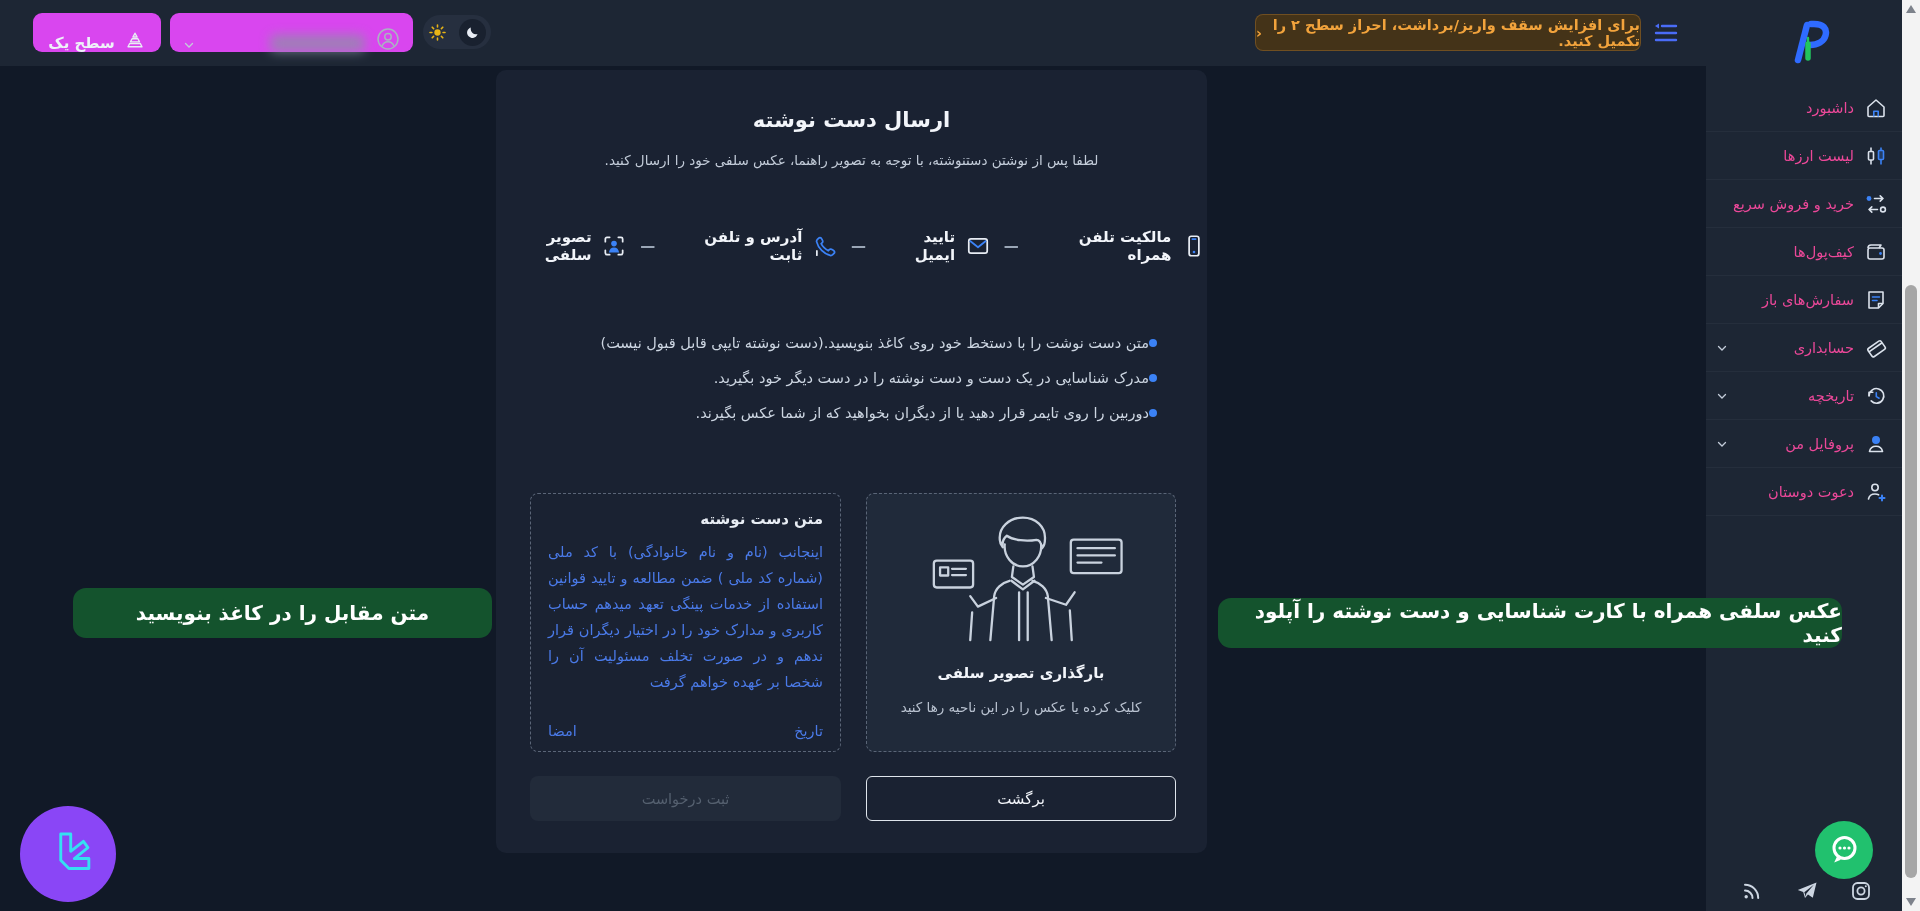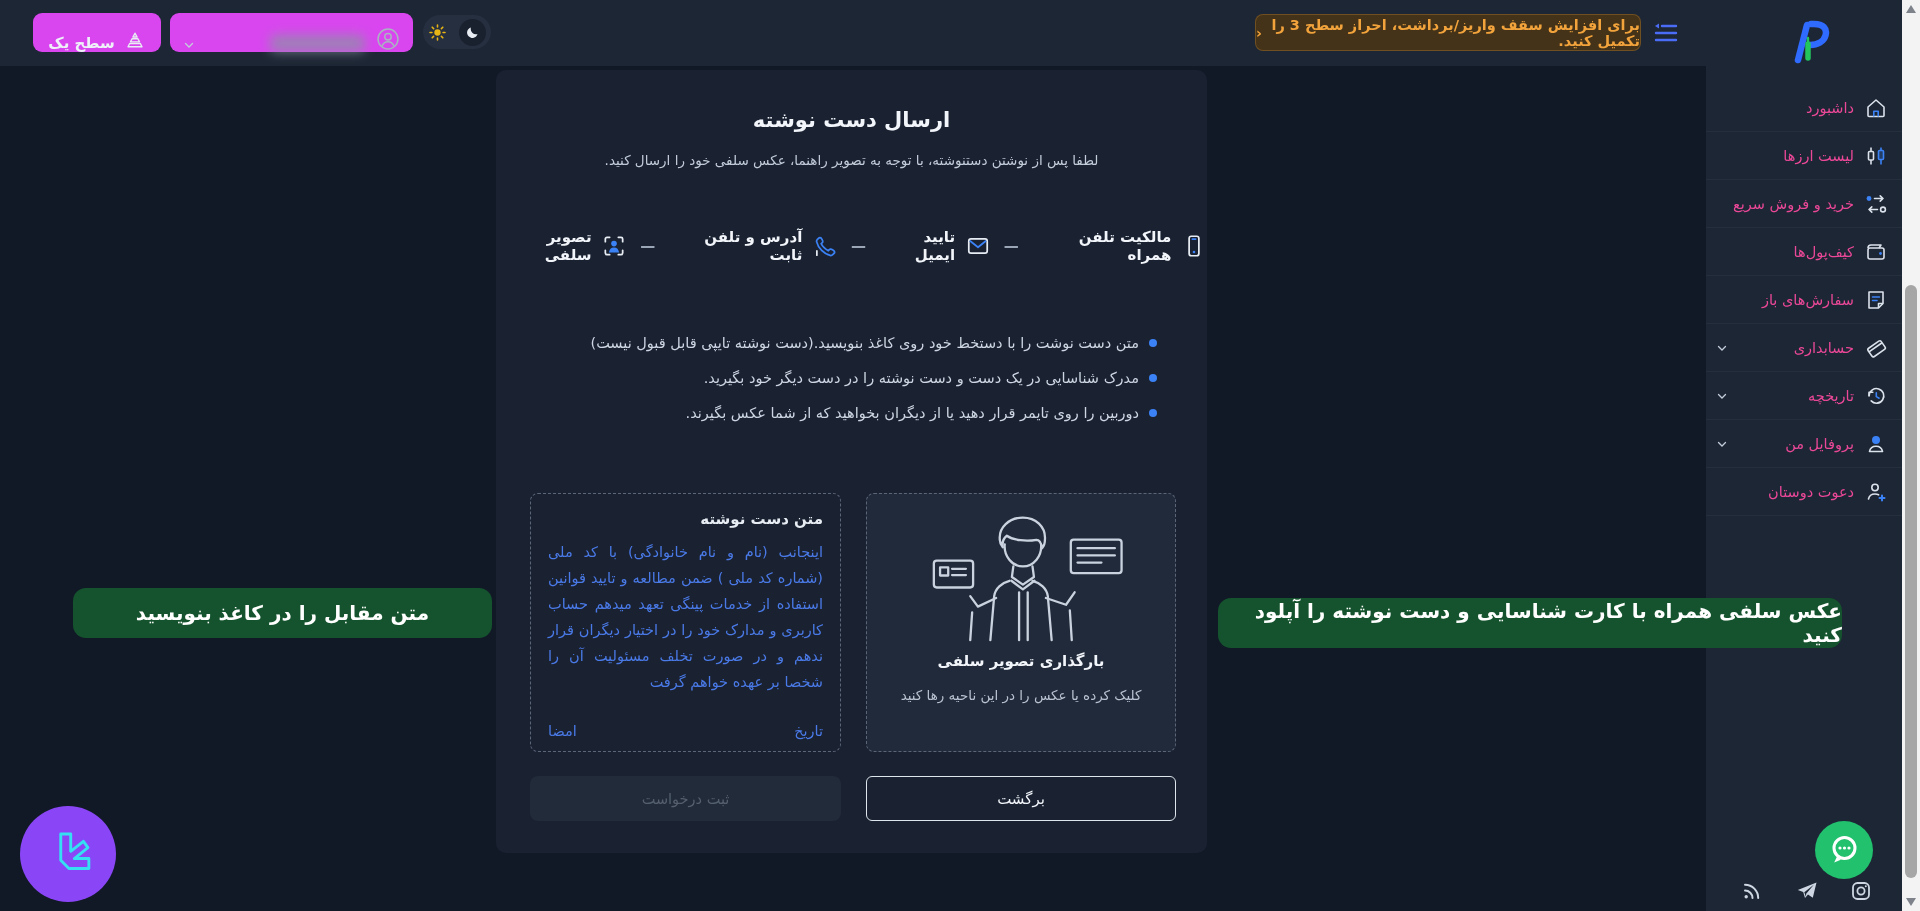--- a/index.html
+++ b/index.html
@@ -42,34 +42,34 @@
 
   
   #card { left:496px; top:70px; width:711px; height:783px; background:#1a2232; border-radius:10px; }
   #card-title { top:38px; width:100%; text-align:center; font-size:21px; font-weight:bold; color:#f2f5fa; }
   #card-subtitle { top:82px; width:100%; text-align:center; font-size:13.5px; color:#c3ccd9; }
   #stepper { top:158px; width:100%; display:flex; justify-content:center; align-items:center; gap:13px; }
   .step { display:flex; align-items:center; gap:9px; font-size:15px; font-weight:bold; color:#f2f5fa; }
   .step .sicon { width:27px; height:27px; display:flex; }
   .step-sep { color:#9aa6b6; font-weight:bold; font-size:15px; }
   #bullets { top:265px; right:50px; left:50px; list-style:none; }
-  #bullets li { display:flex; justify-content:flex-start; gap:10px; margin-bottom:19px;
+  #bullets li { display:flex; justify-content:flex-start; margin-bottom:19px;
     font-size:14.5px; color:#cdd6e2; align-items:center; justify-content:flex-end; flex-direction:row-reverse;}
   #bullets li .dot { width:8px; height:8px; border-radius:50%; background:#3b82f6; flex:0 0 8px; }
 
   .dashedpanel { border:1.6px dashed #5a6577; border-radius:8px; }
   #hw-panel { left:34px; top:423px; width:311px; height:259px; padding:16px 17px 12px; }
   #hw-title { font-size:15px; font-weight:bold; color:#e8edf4; margin-bottom:11px; }
   #hw-body { font-size:14.5px; color:#4a7ae8; line-height:1.8; text-align:justify; }
   #hw-foot { position:absolute; bottom:12px; right:17px; left:17px; display:flex; justify-content:space-between;
     color:#4a7ae8; font-size:14.5px; }
 
   #up-panel { left:370px; top:423px; width:310px; height:259px; background:#202a3a; cursor:pointer;
     display:flex; flex-direction:column; align-items:center; }
-  #up-title { font-size:15px; font-weight:bold; color:#f2f5fa; margin-top:8px; }
+  #up-title { font-size:15px; font-weight:bold; color:#f2f5fa; margin-top:20px; }
   #up-hint { font-size:13.5px; color:#b9c2d0; margin-top:17px; }
 
   #submit-btn { left:34px; top:706px; width:311px; height:45px; background:#222b3a; border:none; border-radius:8px;
     color:#55606f; font-size:14.5px; font-family:inherit; }
   #back-btn { left:370px; top:706px; width:310px; height:45px; background:transparent; border:1.4px solid #dfe5ec;
     border-radius:6px; color:#f2f5fa; font-size:15px; font-family:inherit; cursor:pointer; }
 
   
   .tooltip { background:#14532d; border-radius:13px; color:#ffffff; font-weight:bold; font-size:20px;
     display:flex; align-items:center; justify-content:center; }
@@ -138,21 +138,21 @@
     </svg>
   </span>
   <span id="moon-chip">
     <svg width="15" height="15" viewBox="0 0 24 24" fill="#e8edf4">
         <path d="M20 14.5A8.5 8.5 0 0 1 9.5 4 8.5 8.5 0 1 0 20 14.5z"></path>
       </svg>
   </span>
 </div>
 
 <div id="notice" class="abs">
-  <span>برای افزایش سقف واریز/برداشت، احراز سطح 3 را تکمیل کنید.</span>
+  <span>برای افزایش سقف واریز/برداشت، احراز سطح ۲ را تکمیل کنید.</span>
   <span>‹</span>
 </div>
 
 <div id="collapse-btn" class="abs">
   <svg width="28" height="24" viewBox="0 0 28 24" fill="none" stroke="#4a6cf7" stroke-width="2.4" stroke-linecap="round">
     <path d="M10 5h14M4 12h20M4 19h20"></path>
       <path d="M3 5l4-2.6v5.2z" fill="#4a6cf7" stroke="none"></path>
   </svg>
 </div>
 

